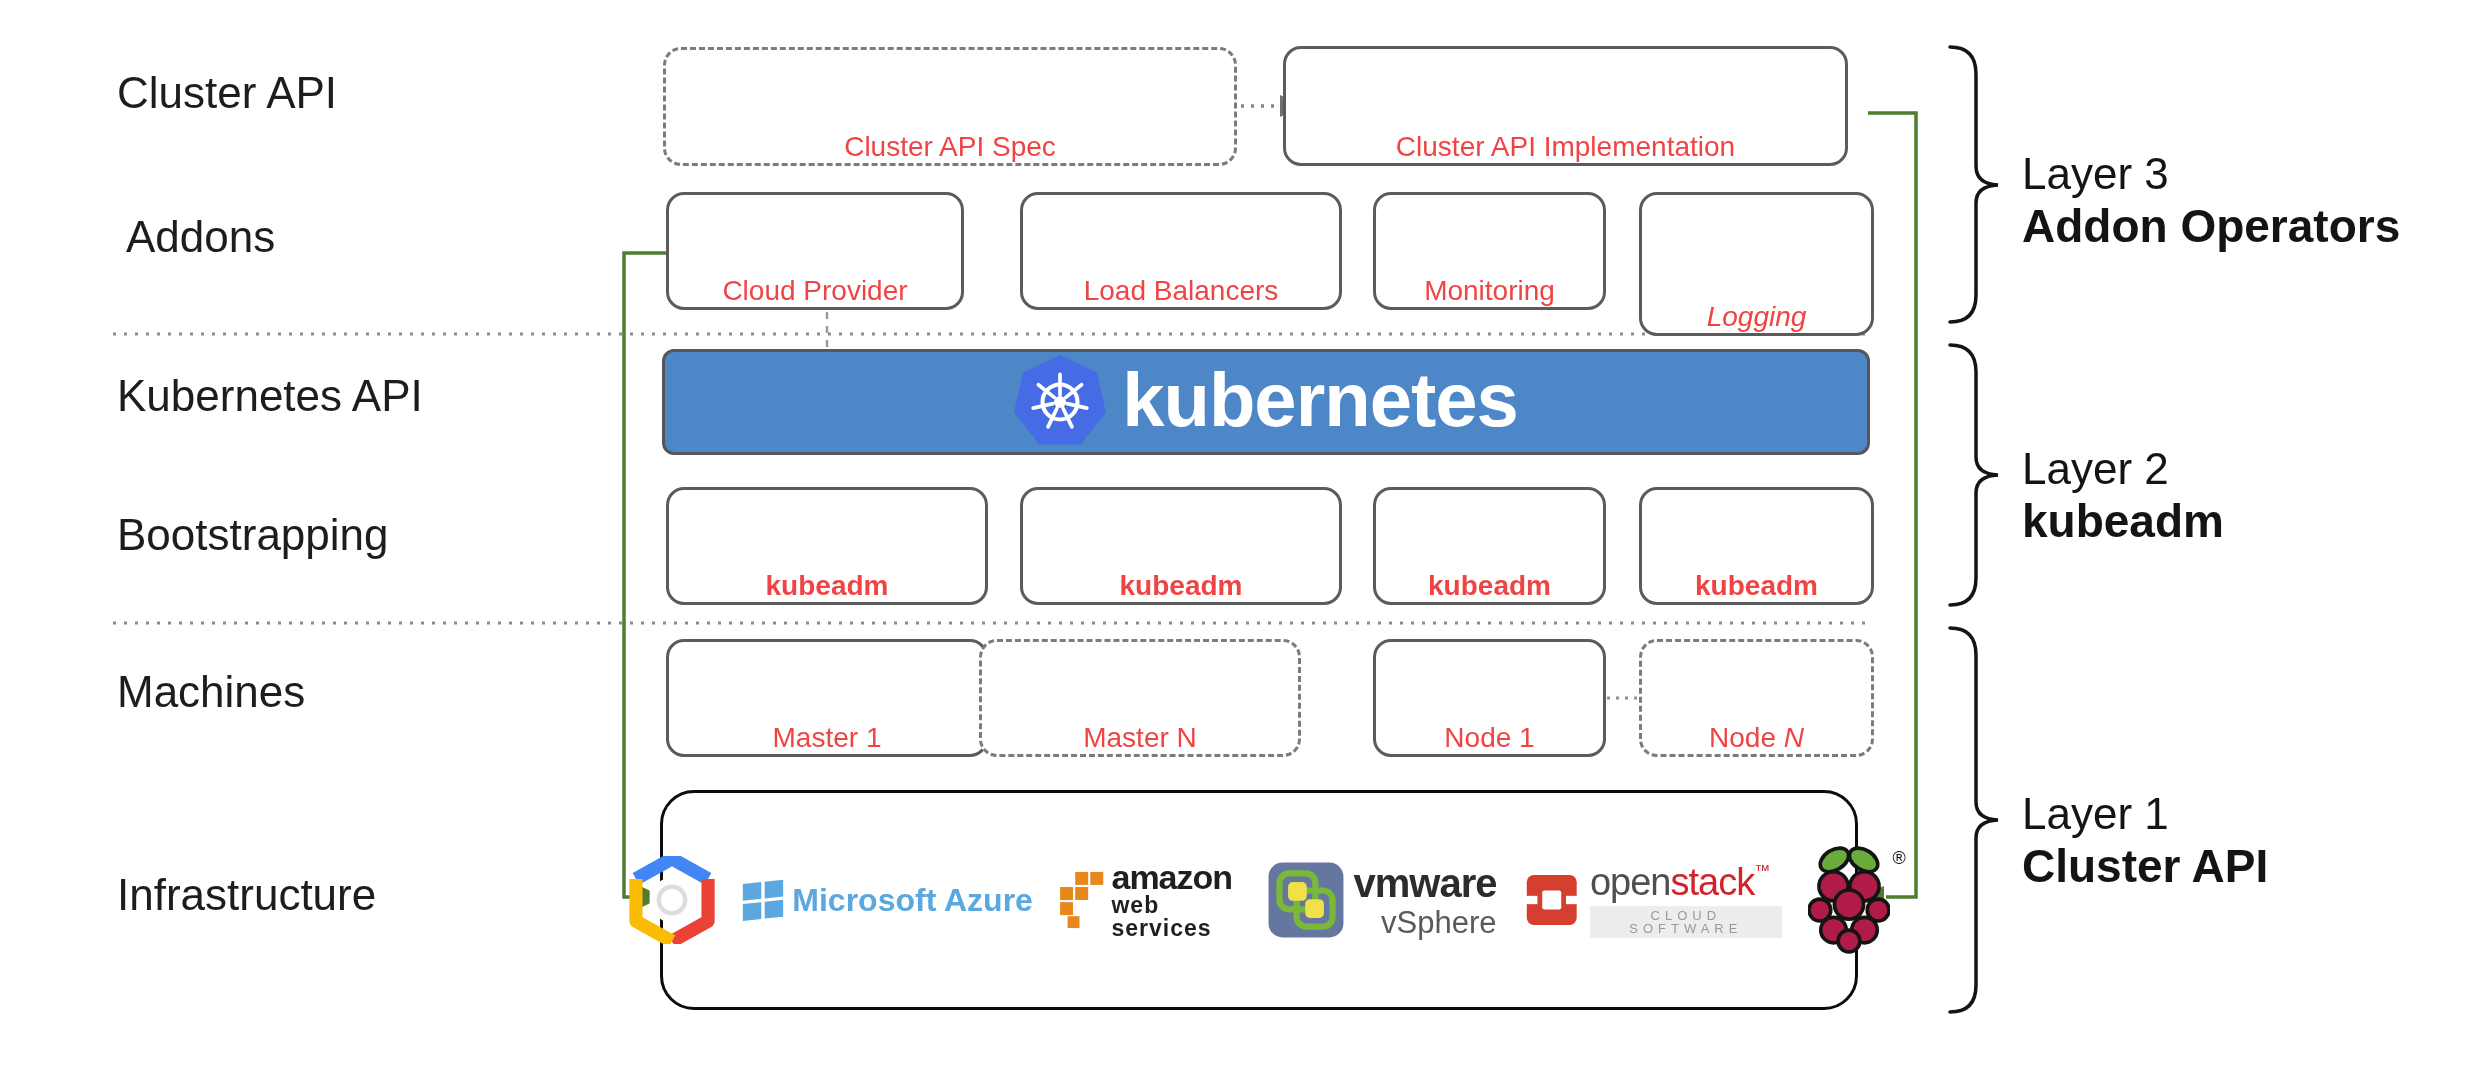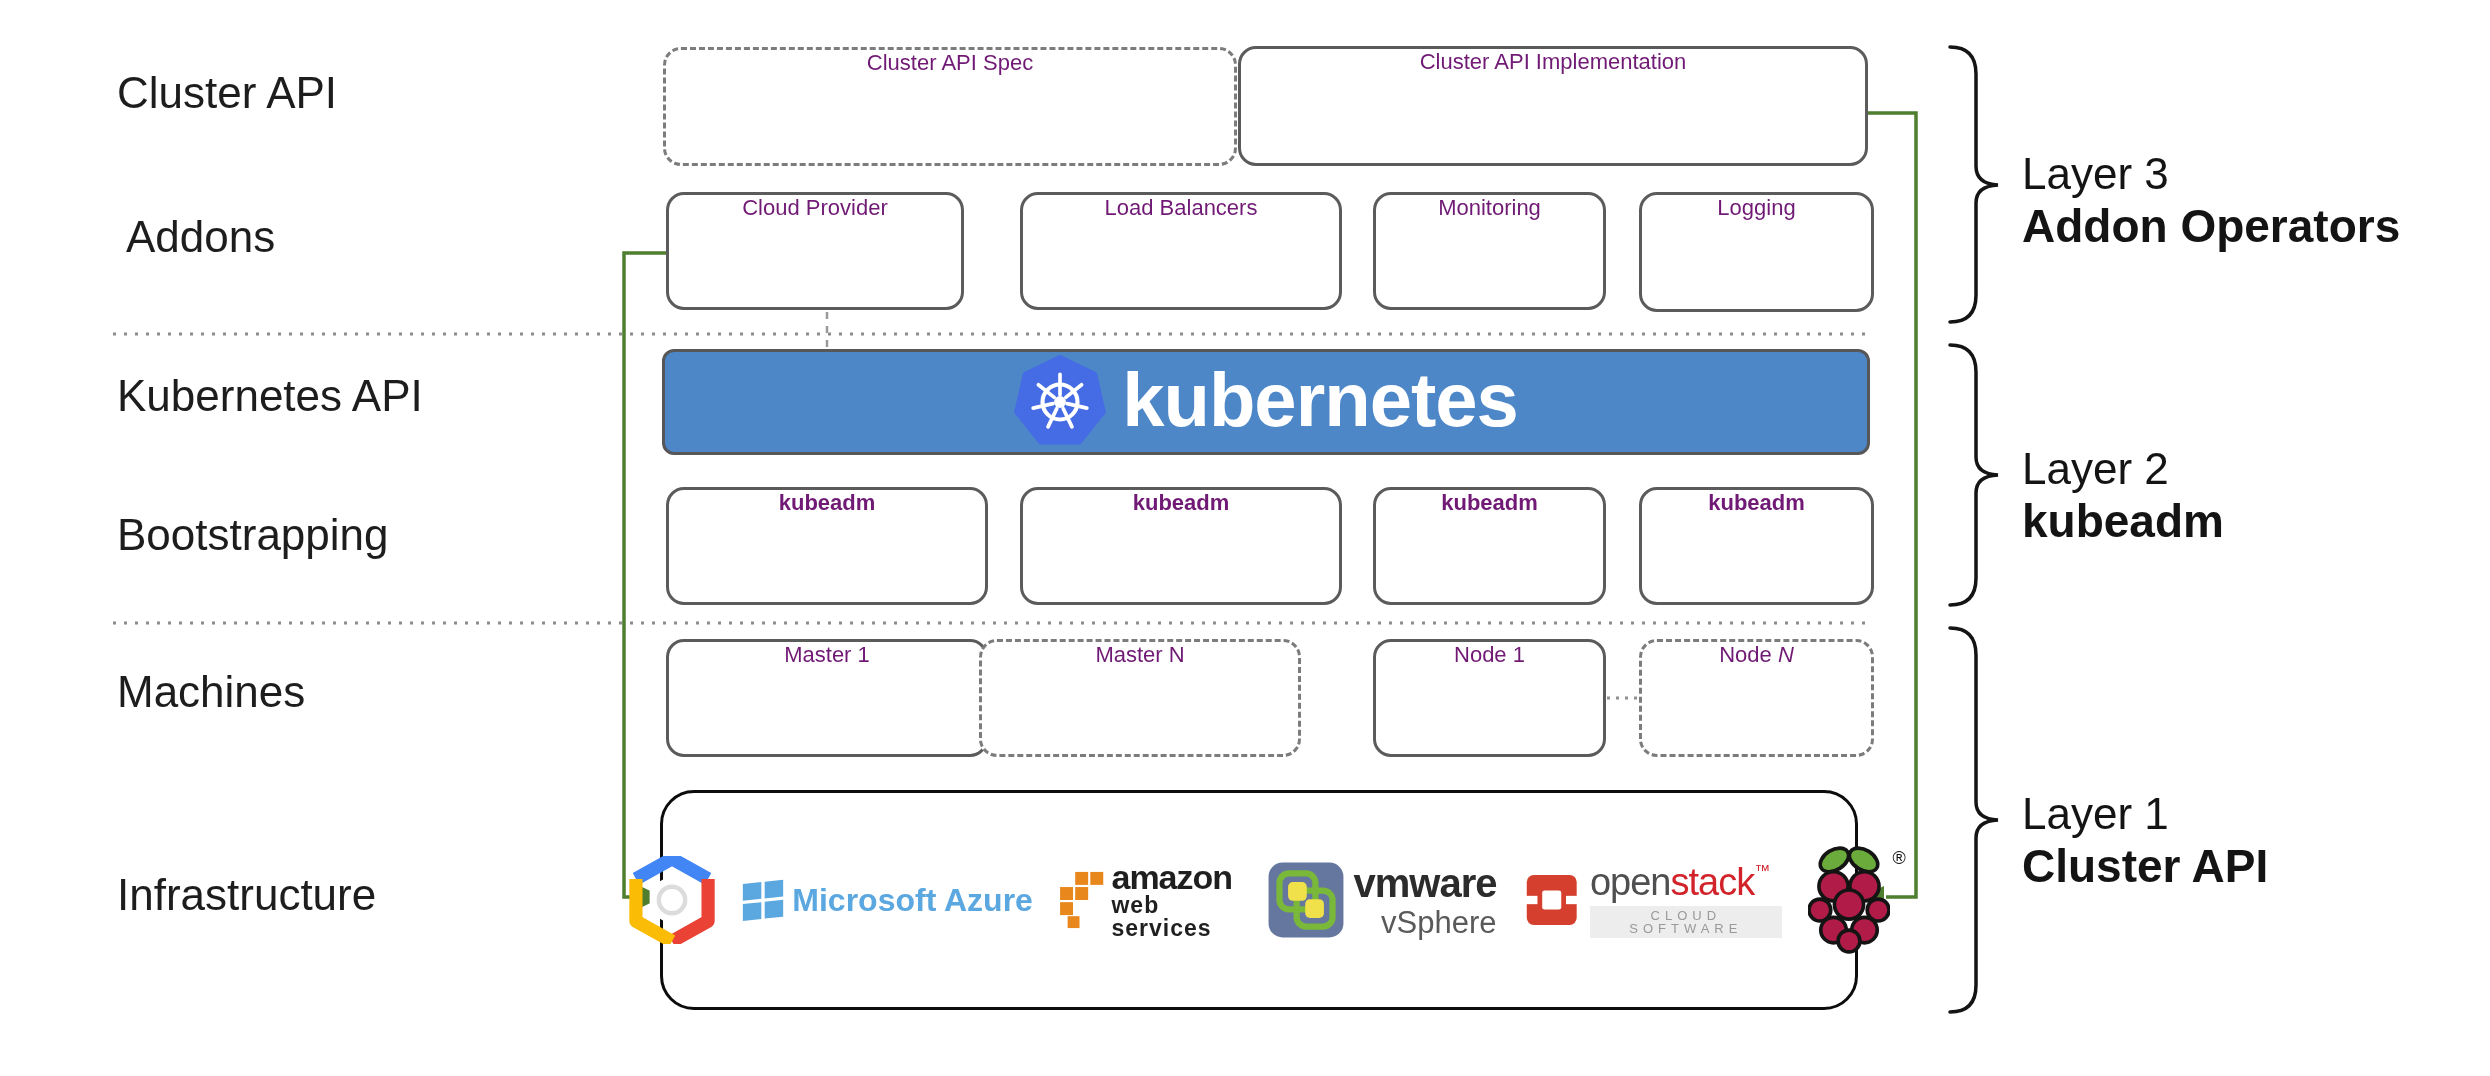--- a/index.html
+++ b/index.html
@@ -1,21 +1,21 @@
 <!DOCTYPE html>
 <html><head>
 <meta charset="utf-8">
 <style>
   html,body{margin:0;padding:0;background:#fff;}
   .canvas{position:relative;width:2490px;height:1076px;background:#ffffff;
           font-family:"Liberation Sans",sans-serif;overflow:hidden;}
   .overlay{position:absolute;left:0;top:0;width:2490px;height:1076px;pointer-events:none;}
   .rowlabel{position:absolute;left:117px;font-size:44px;color:#1d1d1d;line-height:52px;white-space:nowrap;}
   .box{position:absolute;box-sizing:border-box;border:3px solid #5b5b5b;border-radius:18px;background:#fff;
-       display:flex;align-items:flex-start;justify-content:center;font-size:22px;color:#701a75;white-space:nowrap;}
+       display:flex;align-items:flex-end;justify-content:center;font-size:28px;color:#ef4444;white-space:nowrap;}
   .box.dashedbox{border:3px dashed #7c7c7c;}
   .box.boldtext{font-weight:700;}
   .banner{position:absolute;left:662px;top:349px;width:1208px;height:106px;box-sizing:border-box;
           background:#4d87c7;border:3px solid #57575a;border-radius:12px;
           display:flex;align-items:center;justify-content:center;gap:16px;}
   .kword{color:#ffffff;font-size:76px;font-weight:700;letter-spacing:-1px;transform:translateY(-3px);}
   .infra{position:absolute;left:660px;top:790px;width:1198px;height:220px;box-sizing:border-box;
          background:#fff;border:3px solid #0c0c0c;border-radius:34px;
          display:flex;align-items:center;justify-content:center;gap:26px;padding:0 16px;}
   .logo{display:flex;align-items:center;}
@@ -69,34 +69,34 @@
   <div class="rowlabel" style="top:67px;">Cluster API</div>
   <div class="rowlabel" style="top:211px;left:126px;">Addons</div>
   <div class="rowlabel" style="top:370px;">Kubernetes API</div>
   <div class="rowlabel" style="top:509px;">Bootstrapping</div>
   <div class="rowlabel" style="top:666px;">Machines</div>
   <div class="rowlabel" style="top:869px;">Infrastructure</div>
 
   <div class="box dashedbox" style="left:663px;top:47px;width:574px;height:119px;">
     <span>Cluster API Spec</span>
   </div>
-  <div class="box" style="left:1238px;top:46px;width:630px;height:120px;">
+  <div class="box" style="left:1283px;top:46px;width:565px;height:120px;">
     <span>Cluster API Implementation</span>
   </div>
 
   <div class="box" style="left:666px;top:192px;width:298px;height:118px;">
     <span>Cloud Provider</span>
   </div>
   <div class="box" style="left:1020px;top:192px;width:322px;height:118px;">
     <span>Load Balancers</span>
   </div>
   <div class="box" style="left:1373px;top:192px;width:233px;height:118px;">
     <span>Monitoring</span>
   </div>
-  <div class="box" style="left:1639px;top:192px;width:235px;height:120px;">
+  <div class="box" style="left:1639px;top:192px;width:235px;height:144px;font-style:italic;">
     <span>Logging</span>
   </div>
 
   <div class="banner">
     <svg width="92" height="96" viewBox="0 0 100 104">
       <polygon points="50,4 87.5,22.1 96.8,62.7 70.8,95.2 29.2,95.2 3.2,62.7 12.5,22.1" fill="#466ce5" stroke="#466ce5" stroke-width="6" stroke-linejoin="round"></polygon>
       <circle cx="50" cy="52" r="19" fill="none" stroke="#fff" stroke-width="4.5"></circle>
       <g stroke="#fff" stroke-width="4" stroke-linecap="round">
         <line x1="50" y1="44" x2="50" y2="22"></line>
         <line x1="56.3" y1="47" x2="73.5" y2="33.3"></line>

